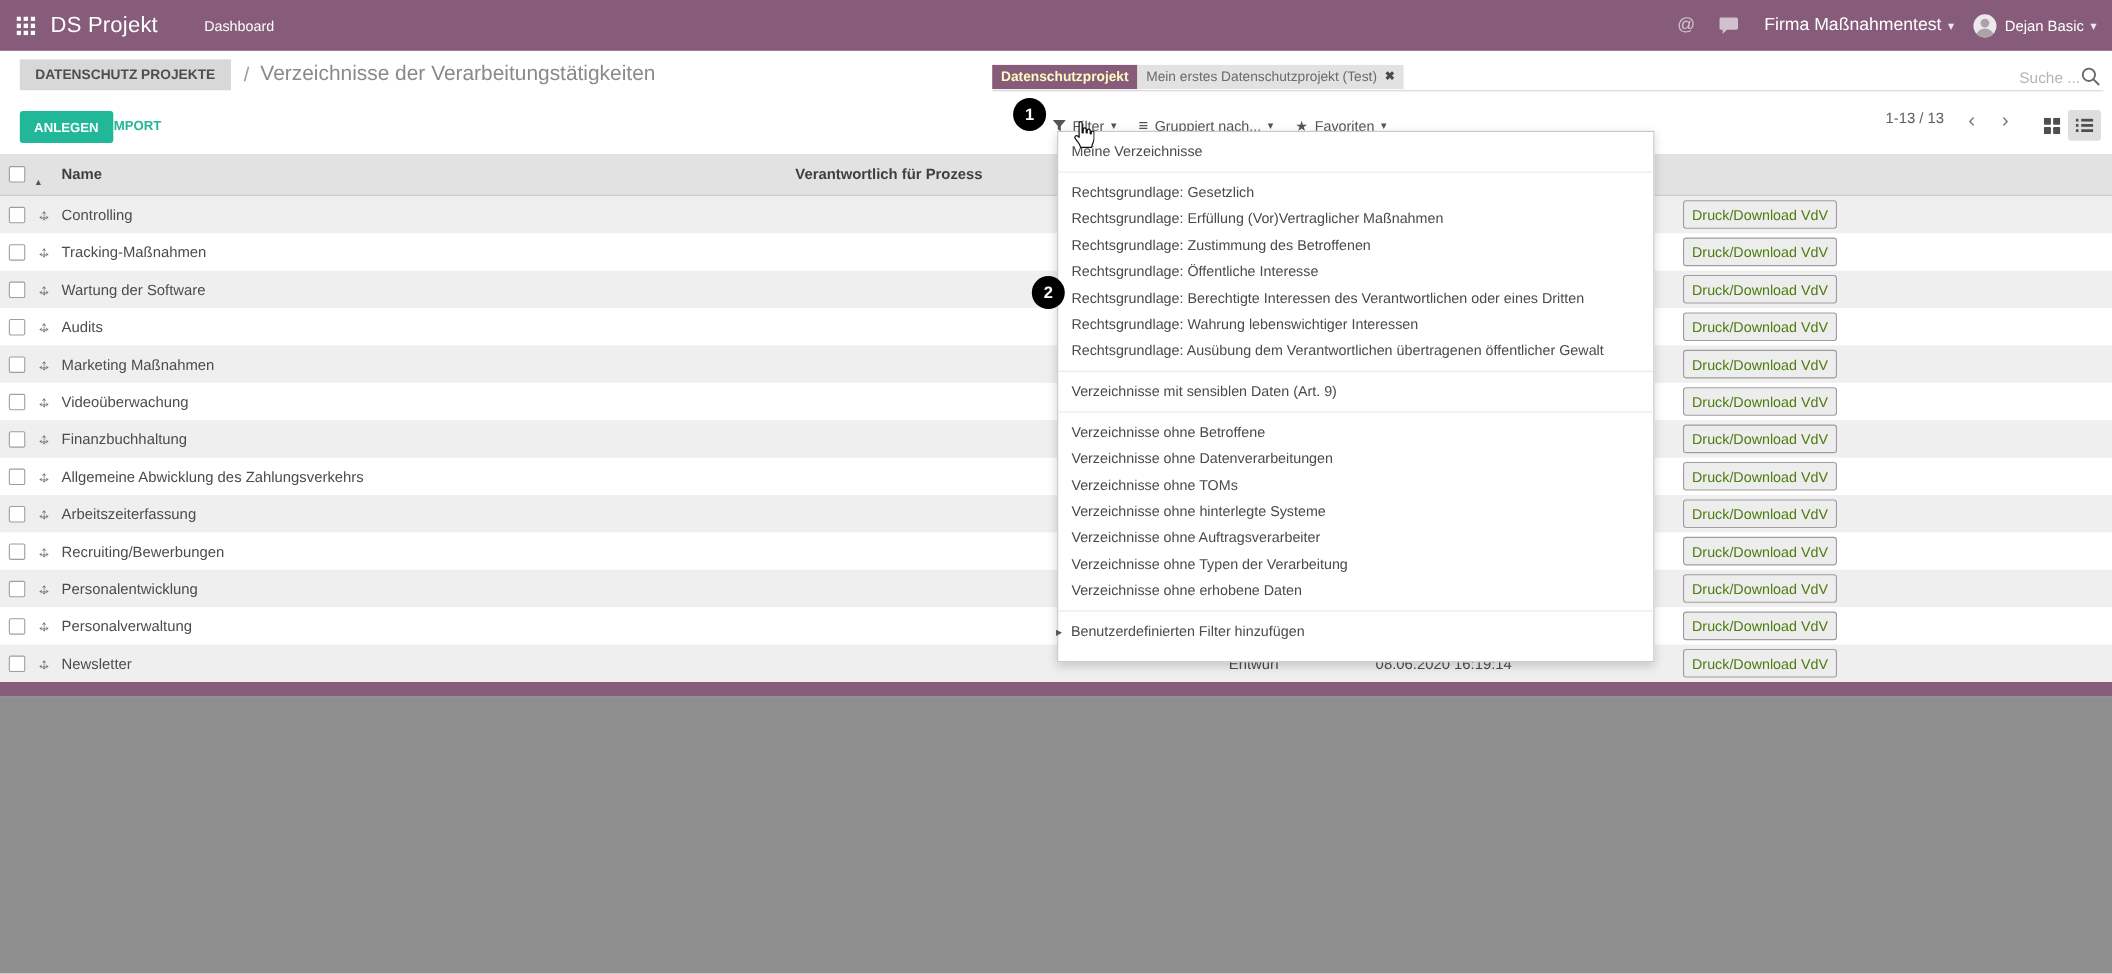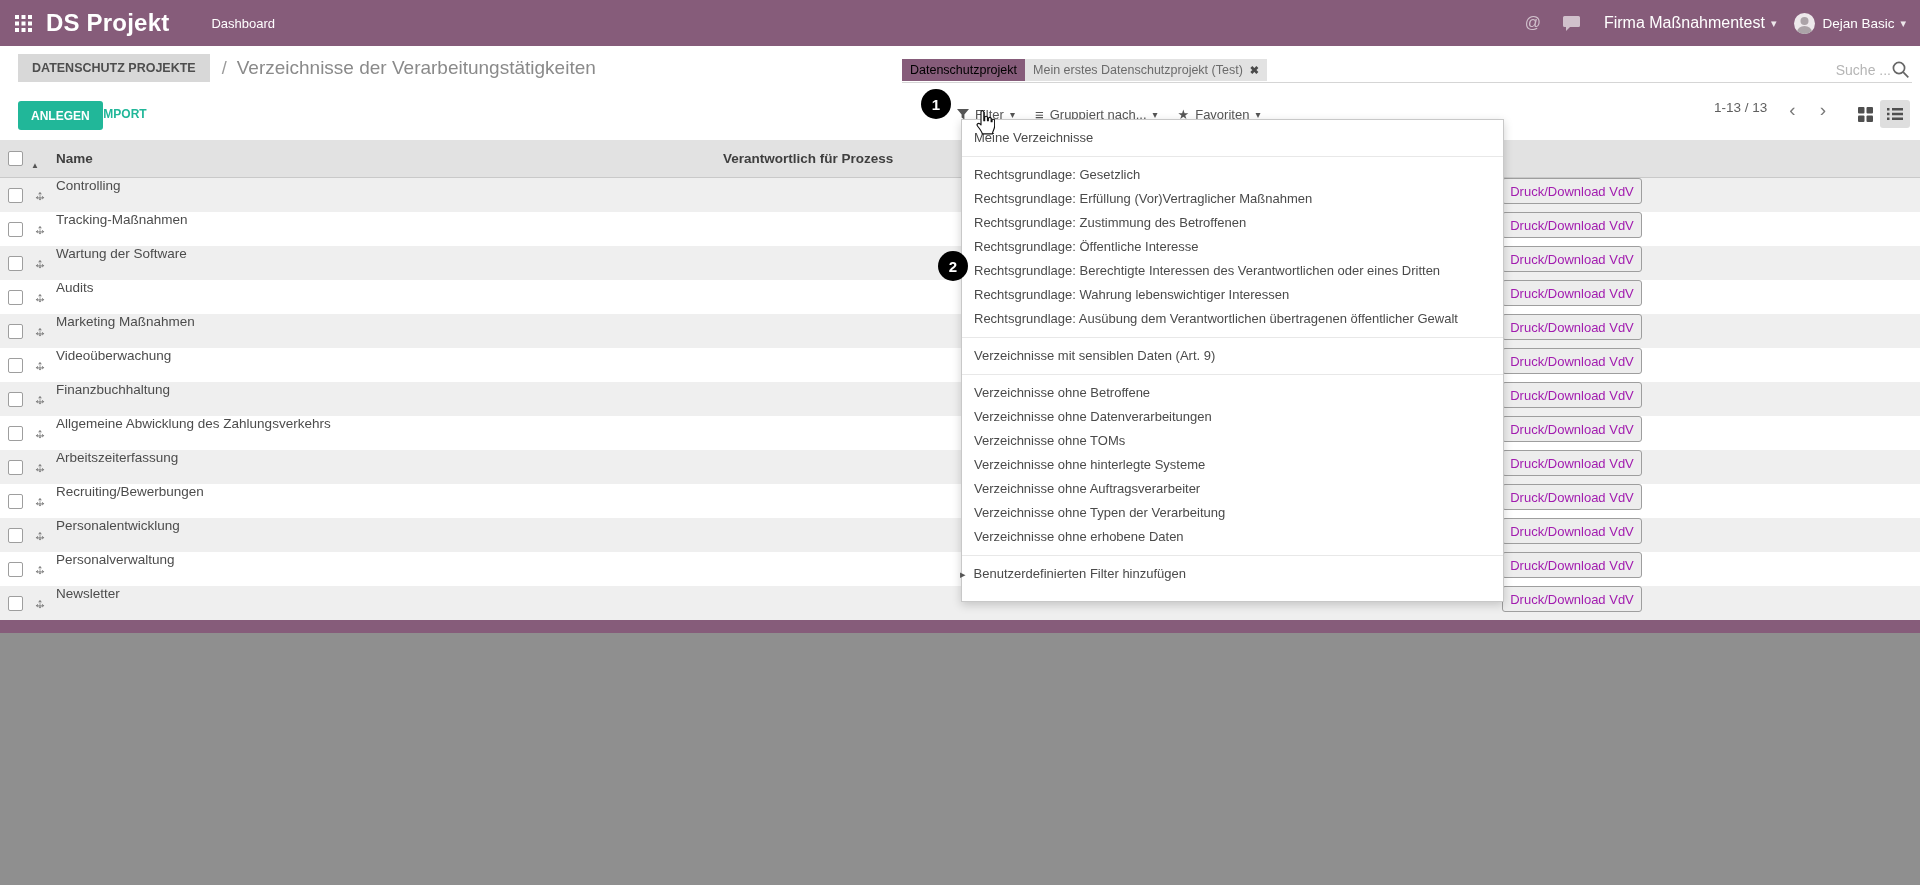--- a/index.html
+++ b/index.html
@@ -2,41 +2,41 @@
 <html><head>
 <meta charset="utf-8">
 <style>
   * { margin:0; padding:0; box-sizing:border-box; }
   html,body { width:1920px; height:885px; overflow:hidden; }
   body { font-family:"Liberation Sans", sans-serif; background:#8F8F8F; position:relative; }
 
   
   .topbar { height:46px; background:#865C7A; display:flex; align-items:center; color:#fff; position:relative; z-index:10; }
   .apps-btn { margin-left:13px; width:20px; height:20px; display:flex; align-items:center; justify-content:center; cursor:pointer; }
-  .app-title { margin-left:13px; font-size:24px; font-weight:bold; letter-spacing:.2px; }
+  .app-title { margin-left:13px; font-size:20px; font-weight:normal; letter-spacing:.2px; }
   .top-menu-item { margin-left:42px; font-size:13px; cursor:pointer; }
   .top-spacer { flex:1; }
   .top-icon { color:rgba(255,255,255,.62); font-size:16px; margin-right:22px; cursor:pointer; display:flex; align-items:center; }
   .top-company { font-size:16px; margin-right:6px; cursor:pointer; }
   .caret { font-size:11px; color:rgba(255,255,255,.85); margin-right:18px; }
   .avatar { width:21px; height:21px; border-radius:50%; background:#EDE8EB; overflow:hidden; margin-right:7px; display:inline-block; }
   .top-user { font-size:13.5px; margin-right:6px; cursor:pointer; }
   .caret.last { margin-right:14px; }
 
   
   .content { background:#fff; }
 
   .breadcrumb-row { height:44px; display:flex; align-items:center; padding-left:18px; position:relative; }
   .bc-chip { background:#D8D8D8; color:#4E4E4E; font-size:12.5px; font-weight:bold; padding:7px 14px; cursor:pointer; }
   .bc-sep { color:#9A9A9A; font-size:18px; margin:0 10px 0 12px; }
   .bc-title { color:#8A8A8A; font-size:19px; }
 
   .search-zone { position:absolute; left:902px; top:11px; width:1010px; height:26px; border-bottom:1px solid #D5D5D5; display:flex; align-items:center; }
   .facet { display:flex; height:22px; font-size:12.5px; line-height:22px; }
-  .facet-label { background:#865C7A; color:#000000; font-weight:normal; padding:0 8px; }
+  .facet-label { background:#865C7A; color:#fef9c3; font-weight:bold; padding:0 8px; }
   .facet-value { background:#E2E2E2; color:#6B6B6B; padding:0 8px; display:flex; gap:7px; align-items:flex-end; }
   .facet-x { color:#4A4A4A; font-weight:bold; font-size:11px; cursor:pointer; }
   .search-ph { color:#B5B5B5; font-size:14px; margin-left:9px; flex:1;text-align:right; }
   .mag { margin-right:2px; display:flex; align-items:center; }
 
   .control-row { height:50px; position:relative; }
   .btn-anlegen { position:absolute; left:18px; top:11px; height:29px; background:#21B799; color:#fff; border:none; font-weight:bold; font-size:12px; padding:0 13px; border-radius:3px; cursor:pointer; font-family:inherit; }
   .btn-import { position:absolute; left:100px; top:17px; color:#21B799; font-weight:bold; font-size:12px; cursor:pointer; }
   .filter-toggles { position:absolute; left:957px; top:10px; display:flex; align-items:center; gap:20px; color:#555; font-size:13px; height:28px; }
   .ftg { display:flex; align-items:center; gap:6px; cursor:pointer; }
@@ -44,34 +44,34 @@
   .gb-bars { font-size:15px; font-weight:bold; color:#555; }
   .fav-star { font-size:13px; color:#555; }
   .pager { position:absolute; right:10px; top:10px; display:flex; align-items:flex-start; height:30px; color:#666; font-size:13.5px; }
   .pager-range { margin-right:22px; color:#5F5F5F; }
   .pg-chev { font-size:19px; color:#777; margin-right:24px; cursor:pointer; line-height:1; }
   .view-btn { width:30px; height:28px; display:flex; align-items:center; justify-content:center; cursor:pointer; border-radius:3px; }
   .view-btn.active { background:#DEDEDE; }
 
   
   .thead { height:38px; background:#E2E2E2; display:flex; align-items:center; font-weight:bold; font-size:13.5px; color:#3F3F3F; position:relative; border-bottom:1px solid #C9C9C9; }
-  .trow { height:34px; display:flex; font-size:13.5px; color:#4C4C4C; }
+  .trow { height:34px; display:flex; align-items:center; font-size:13.5px; color:#4C4C4C; }
   .trow.striped { background:#EFEFEF; }
   .cell-check { width:30px; padding-left:8px; display:flex; align-items:center; }
   .cb { width:15px; height:15px; border:1px solid #9E9E9E; background:#fff; border-radius:2px; display:inline-block; cursor:pointer; }
   .cell-drag { width:22px; position:relative; height:100%; cursor:move; }
   .dragglyph { position:absolute; left:2px; top:50%; width:16px; height:16px; transform:translateY(-50%); color:#707070; }
   .dragglyph::before { content:"↔"; position:absolute; left:0; top:0; width:16px; text-align:center; line-height:16px; font-size:14px; }
   .dragglyph::after { content:"↕"; position:absolute; left:0; top:0; width:16px; text-align:center; line-height:16px; font-size:14px; }
   .cell-name { width:668px; padding-left:4px; cursor:pointer; }
   .cell-verant { width:375px; padding-left:3px; }
   .cell-status { width:90px; text-align:center; }
   .cell-date { width:255px; text-align:center; }
   .cell-action { flex:1; }
-  .vdv-btn { margin-left:62px; width:140px; height:26px; background:#EDEDED; border:1px solid #9E9E9E; border-radius:3px; color:#a21caf; font-size:13px; cursor:pointer; font-family:inherit; }
+  .vdv-btn { margin-left:90px; width:140px; height:26px; background:#EDEDED; border:1px solid #9E9E9E; border-radius:3px; color:#4d7c0f; font-size:13px; cursor:pointer; font-family:inherit; }
   .sort-asc { position:absolute; left:31px; top:21px; font-size:8px; color:#555; }
   .th-name { padding-left:4px; }
 
   .accent-bar { height:13px; background:#865C7A; }
   .gray-fill { height:239px; background:#8F8F8F; }
 
   
   .dropdown { position:absolute; left:961px; top:119px; width:543px; height:483px; background:#fff; border:1px solid #C8C8C8; box-shadow:0 3px 9px rgba(0,0,0,.18); z-index:50; }
   .dropdown ul { list-style:none; padding:6px 0; }
   .dropdown li { height:24px; line-height:24px; padding-left:12px; font-size:13px; color:#4A4A4A; cursor:pointer; white-space:nowrap; }

